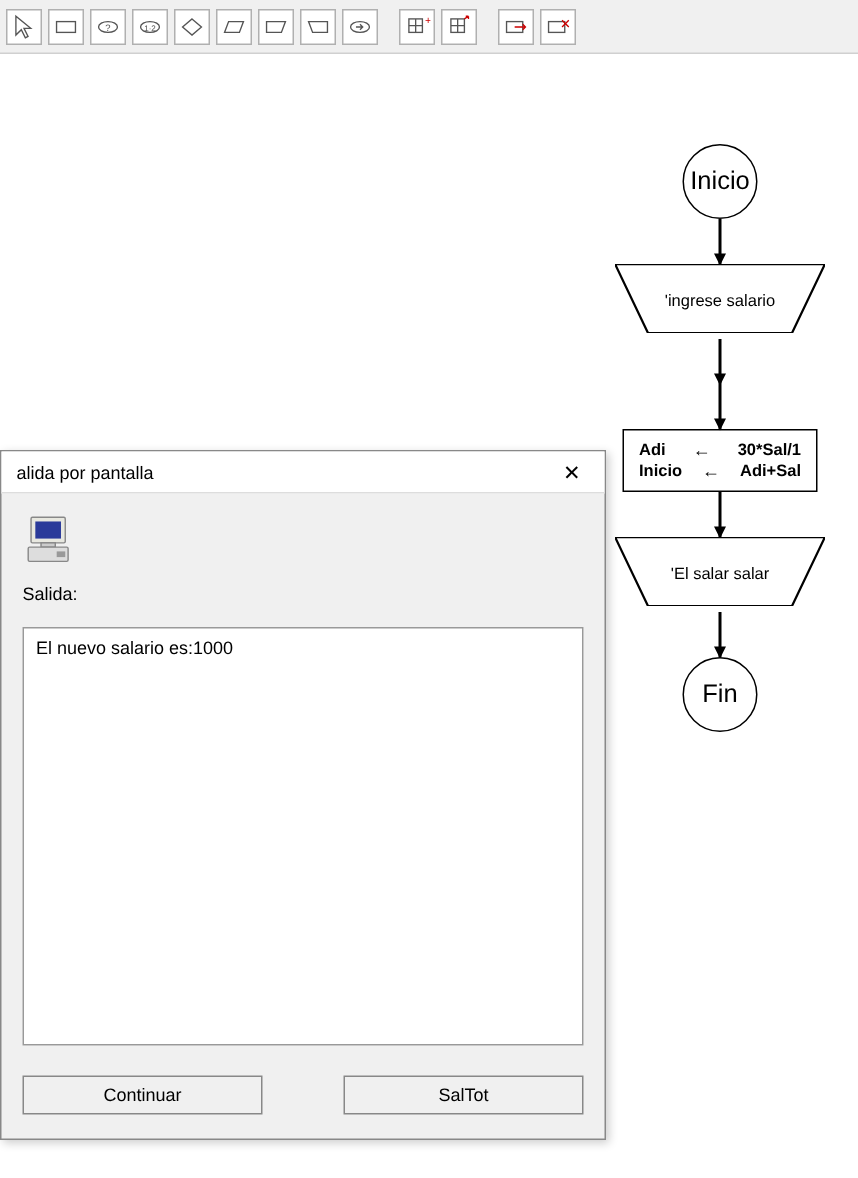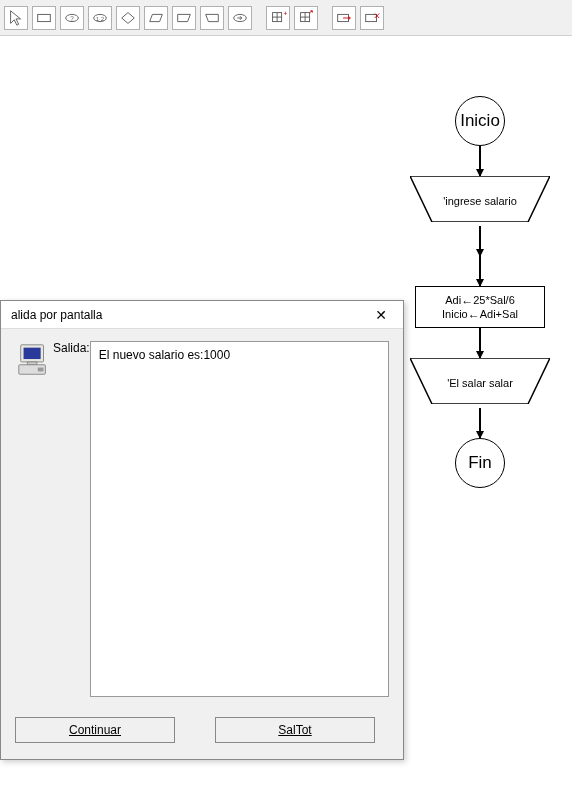--- a/index.html
+++ b/index.html
@@ -80,21 +80,21 @@
     font-size:11px; padding:0 10px;
     white-space: nowrap; overflow:hidden;
   }
   .process-box {
     border: 1.5px solid #000;
     background:#fff;
     padding:6px 10px;
     font-size:11px;
     min-width:130px;
   }
-  .proc-row { display:flex; align-items:center; gap:0; justify-content: center; }
+  .proc-row { display:flex; align-items:center; gap:0; justify-content: space-between; font-weight: bold; }
   .proc-arrow { font-size:12px; }
   .dialog {
     position:absolute;
     left:0; top:300px;
     width:404px; height:460px;
     background:#f0f0f0;
     border:1px solid #888;
     box-shadow: 2px 2px 6px rgba(0,0,0,.2);
     display:flex; flex-direction:column;
   }
@@ -104,39 +104,39 @@
     padding:0 10px;
     font-size:12px;
     background:#fff;
     border-bottom:1px solid #ddd;
     text-align:center;
   }
   .close-btn { font-size:14px; cursor:pointer; padding:2px 6px; }
   .dialog-body {
     flex:1;
     padding:12px 14px 8px 14px;
-    display:flex; flex-direction:row;
+    display:flex; flex-direction:column;
   }
   .computer-icon { width:38px; height:38px; margin-bottom:10px; }
   .computer-icon svg { width:100%; height:100%; }
   .salida-label { font-size:12px; margin-bottom:4px; }
   .output-area {
     flex:1;
     border:1px solid #999;
     background:#fff;
     padding:6px 8px;
     font-size:12px;
     overflow:auto;
     white-space:pre-wrap;
+    margin-top:11px;
   }
   .dialog-footer {
     display:flex; gap:40px;
     padding:12px 14px 16px 14px;
-    justify-content:flex-start;
-    text-decoration:underline;
+    justify-content:space-between;
   }
   .dlg-btn {
     width:160px; height:26px;
     background:#f0f0f0;
     border:1px solid #888;
     font-size:12px;
     cursor:pointer;
   }
 </style>
 </head>
@@ -232,21 +232,21 @@
           <polygon points="0,0 140,0 118,46 22,46" fill="#fff" stroke="#000" stroke-width="1.5"></polygon>
         </svg>
       <div class="trap-label">'ingrese salario</div>
     </div>
     <div class="arrow"></div>
     <div class="arrow"></div>
     <div class="process-box">
       <div class="proc-row">
         <span>Adi</span>
         <span class="proc-arrow">←</span>
-        <span>25*Sal/6</span>
+        <span>30*Sal/1</span>
       </div>
       <div class="proc-row">
         <span>Inicio</span>
         <span class="proc-arrow">←</span>
         <span>Adi+Sal</span>
       </div>
     </div>
     <div class="arrow"></div>
     <div class="trapezoid">
       <svg width="140" height="46">

